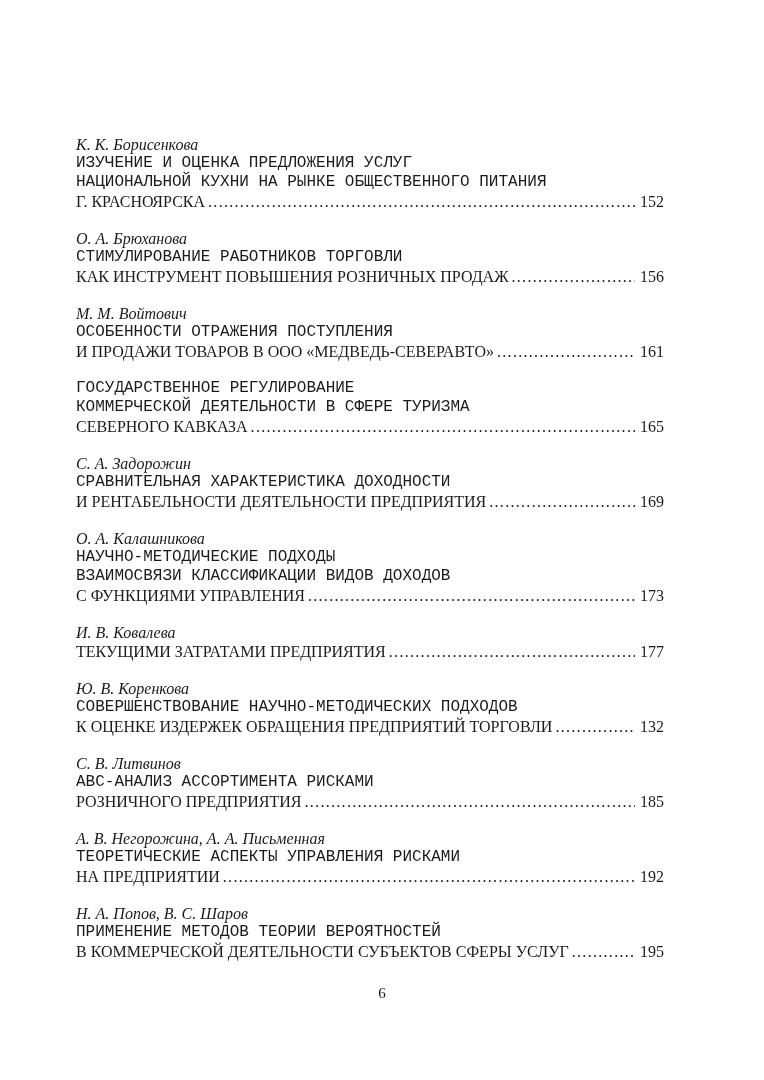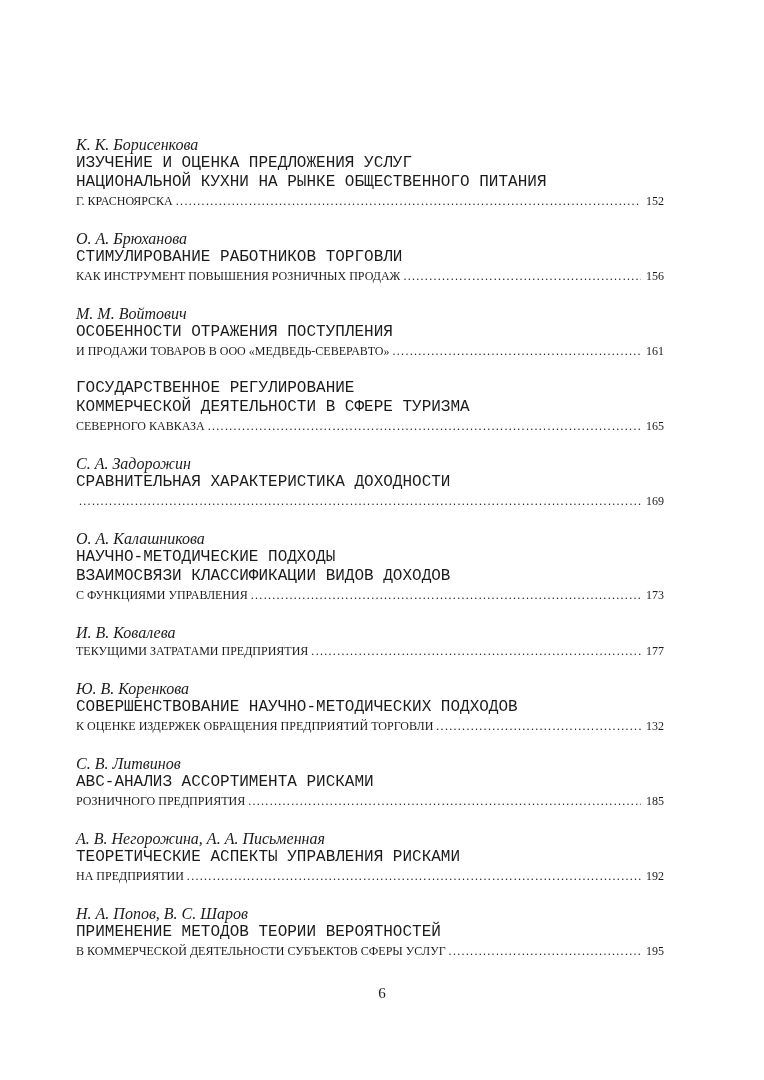--- a/index.html
+++ b/index.html
@@ -27,21 +27,21 @@
   }
   .title-line {
     font-size: 16px;
     line-height: 19px;
     white-space: nowrap;
     font-family: Liberation Mono, monospace;
   }
   .title-last {
     display: flex;
     align-items: flex-start;
-    font-size: 12px;
+    font-size: 16px;
     line-height: 19px;
   }
   .title-text { flex: 0 0 auto; white-space: nowrap; }
   .leader {
     flex: 1 1 auto;
     overflow: hidden;
     white-space: nowrap;
     margin-left: 3px;
     margin-right: 5px;
     letter-spacing: 1.3px;
@@ -102,20 +102,21 @@
       <span class="title-text">СЕВЕРНОГО КАВКАЗА</span>
       <span class="leader"></span>
       <span class="pagenum">165</span>
     </div>
   </div>
 
   <div class="entry">
     <div class="authors">С. А. Задорожин</div>
     <div class="title-line">СРАВНИТЕЛЬНАЯ ХАРАКТЕРИСТИКА ДОХОДНОСТИ</div>
       <div class="title-last">
+      <span class="title-text">И РЕНТАБЕЛЬНОСТИ ДЕЯТЕЛЬНОСТИ ПРЕДПРИЯТИЯ</span>
       <span class="leader"></span>
       <span class="pagenum">169</span>
     </div>
   </div>
 
   <div class="entry">
     <div class="authors">О. А. Калашникова</div>
     <div class="title-line">НАУЧНО-МЕТОДИЧЕСКИЕ ПОДХОДЫ</div>
       <div class="title-line">ВЗАИМОСВЯЗИ КЛАССИФИКАЦИИ ВИДОВ ДОХОДОВ</div>
       <div class="title-last">

